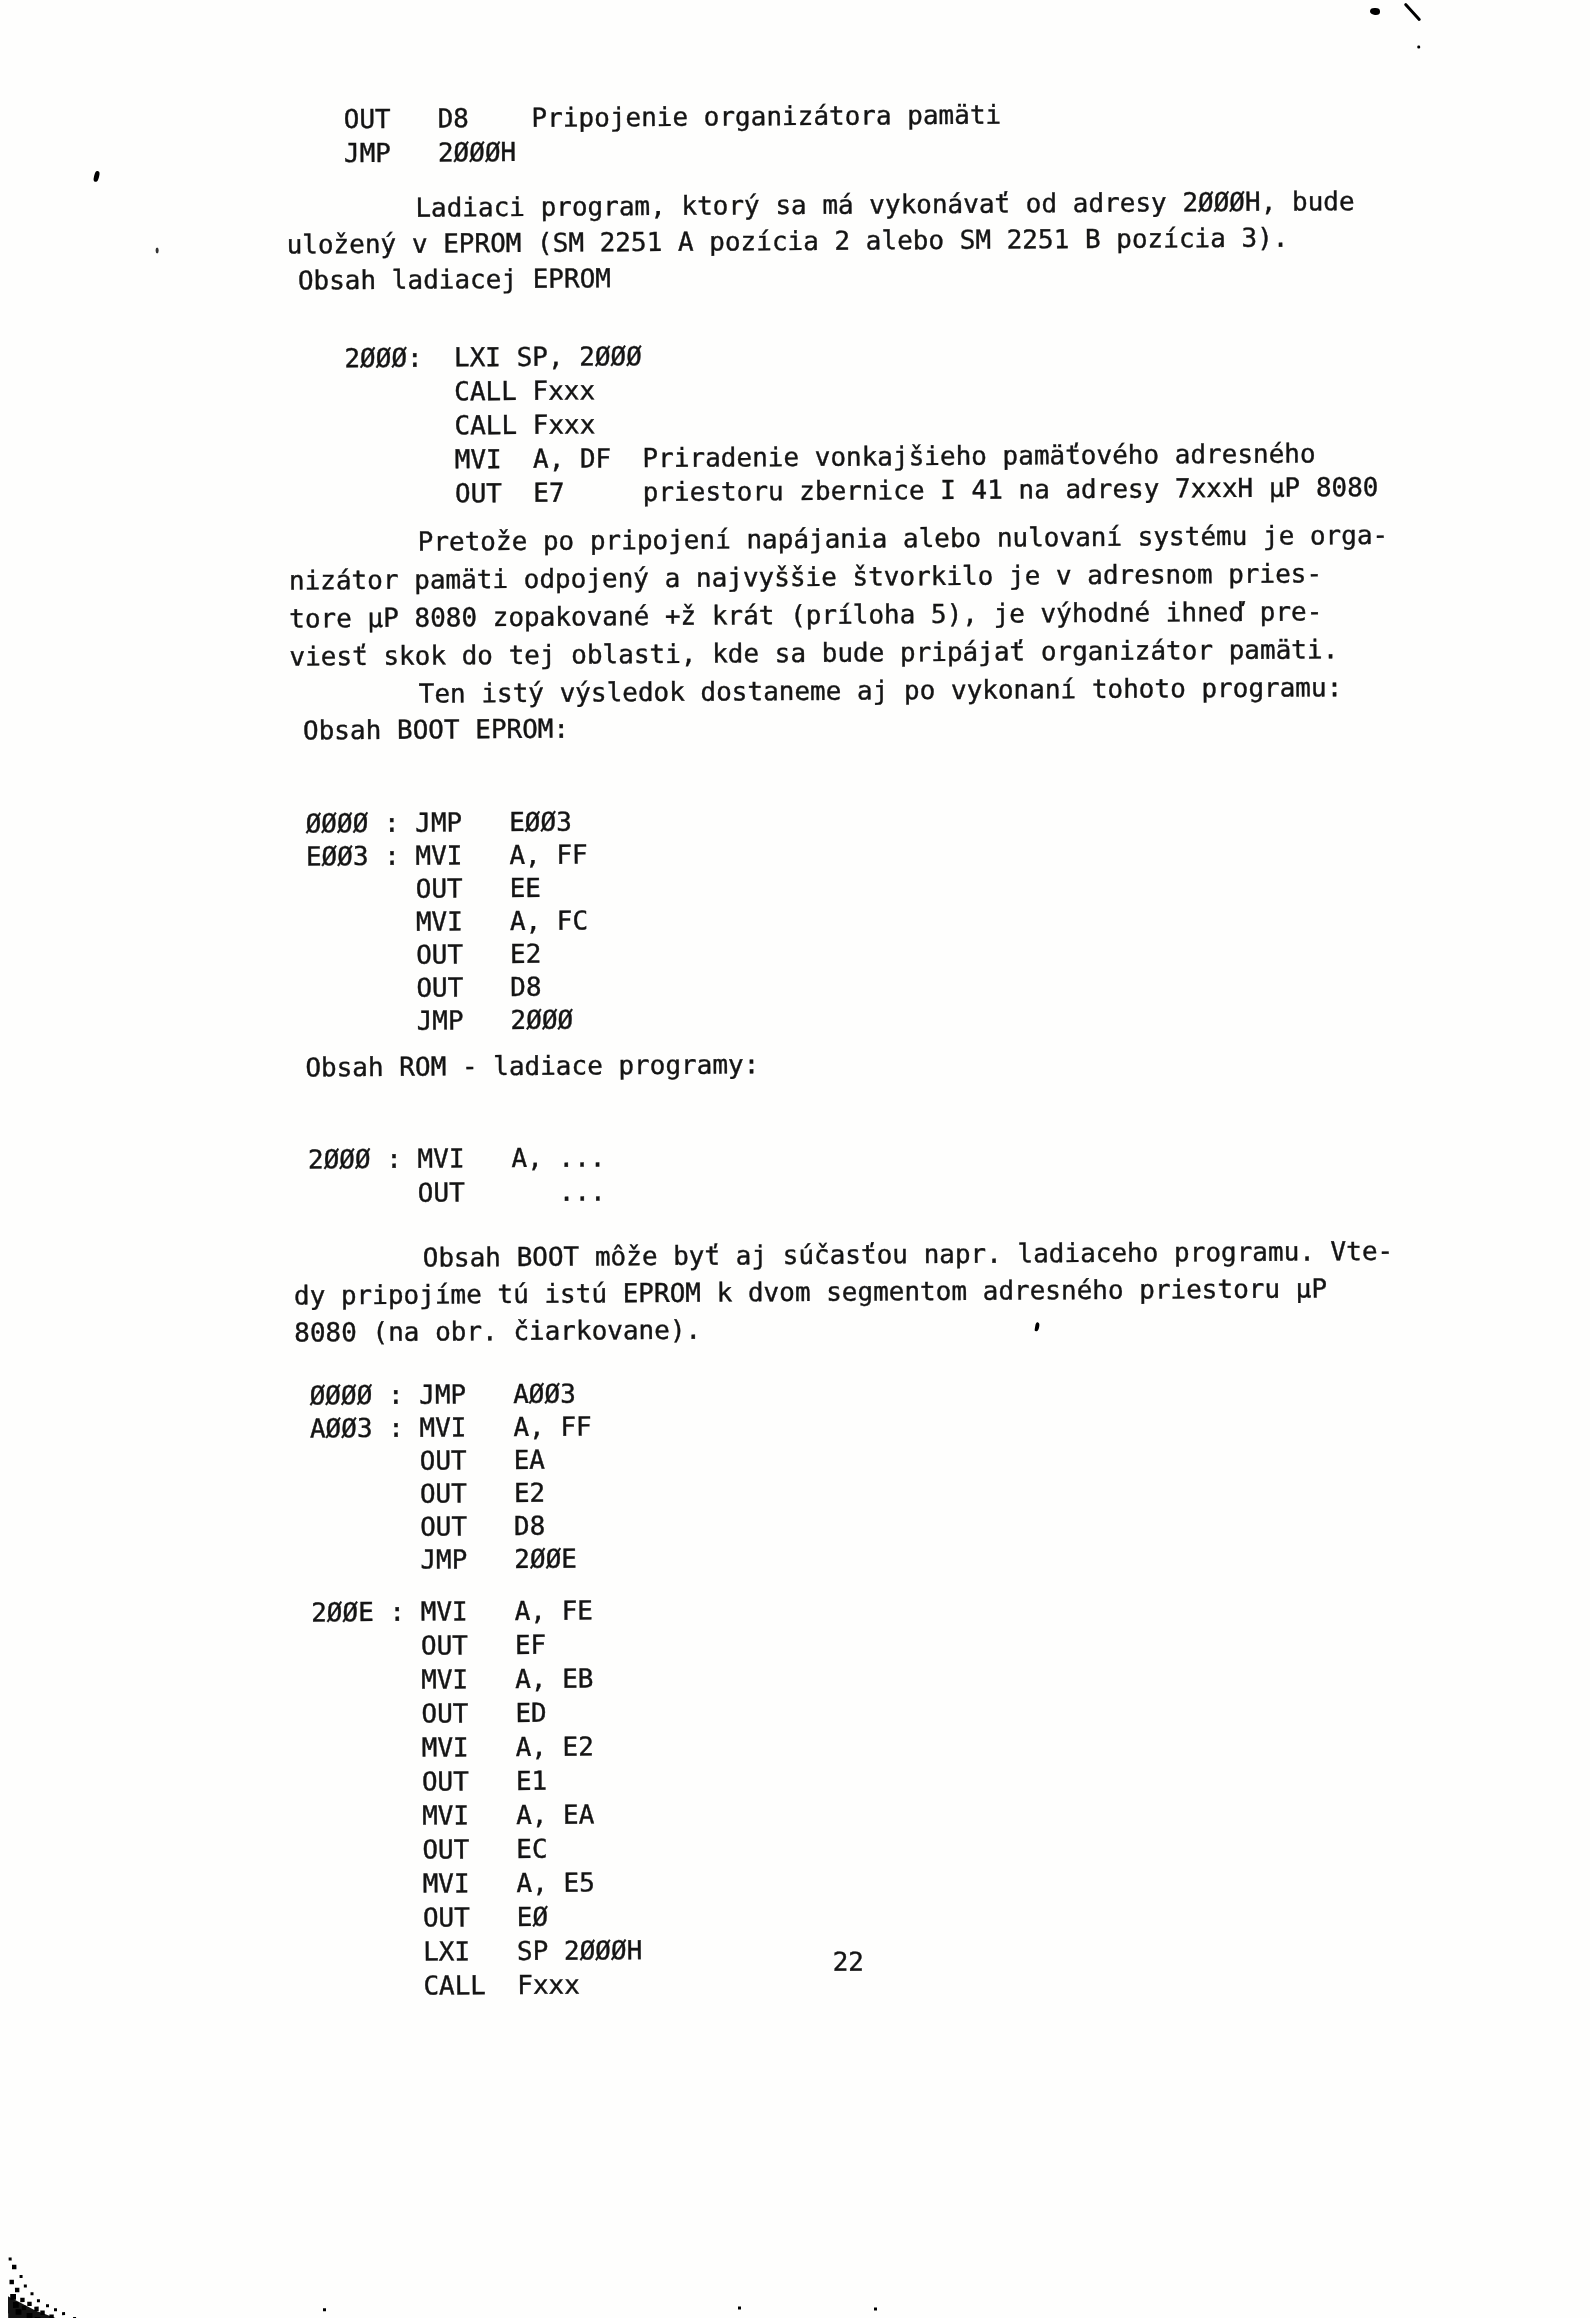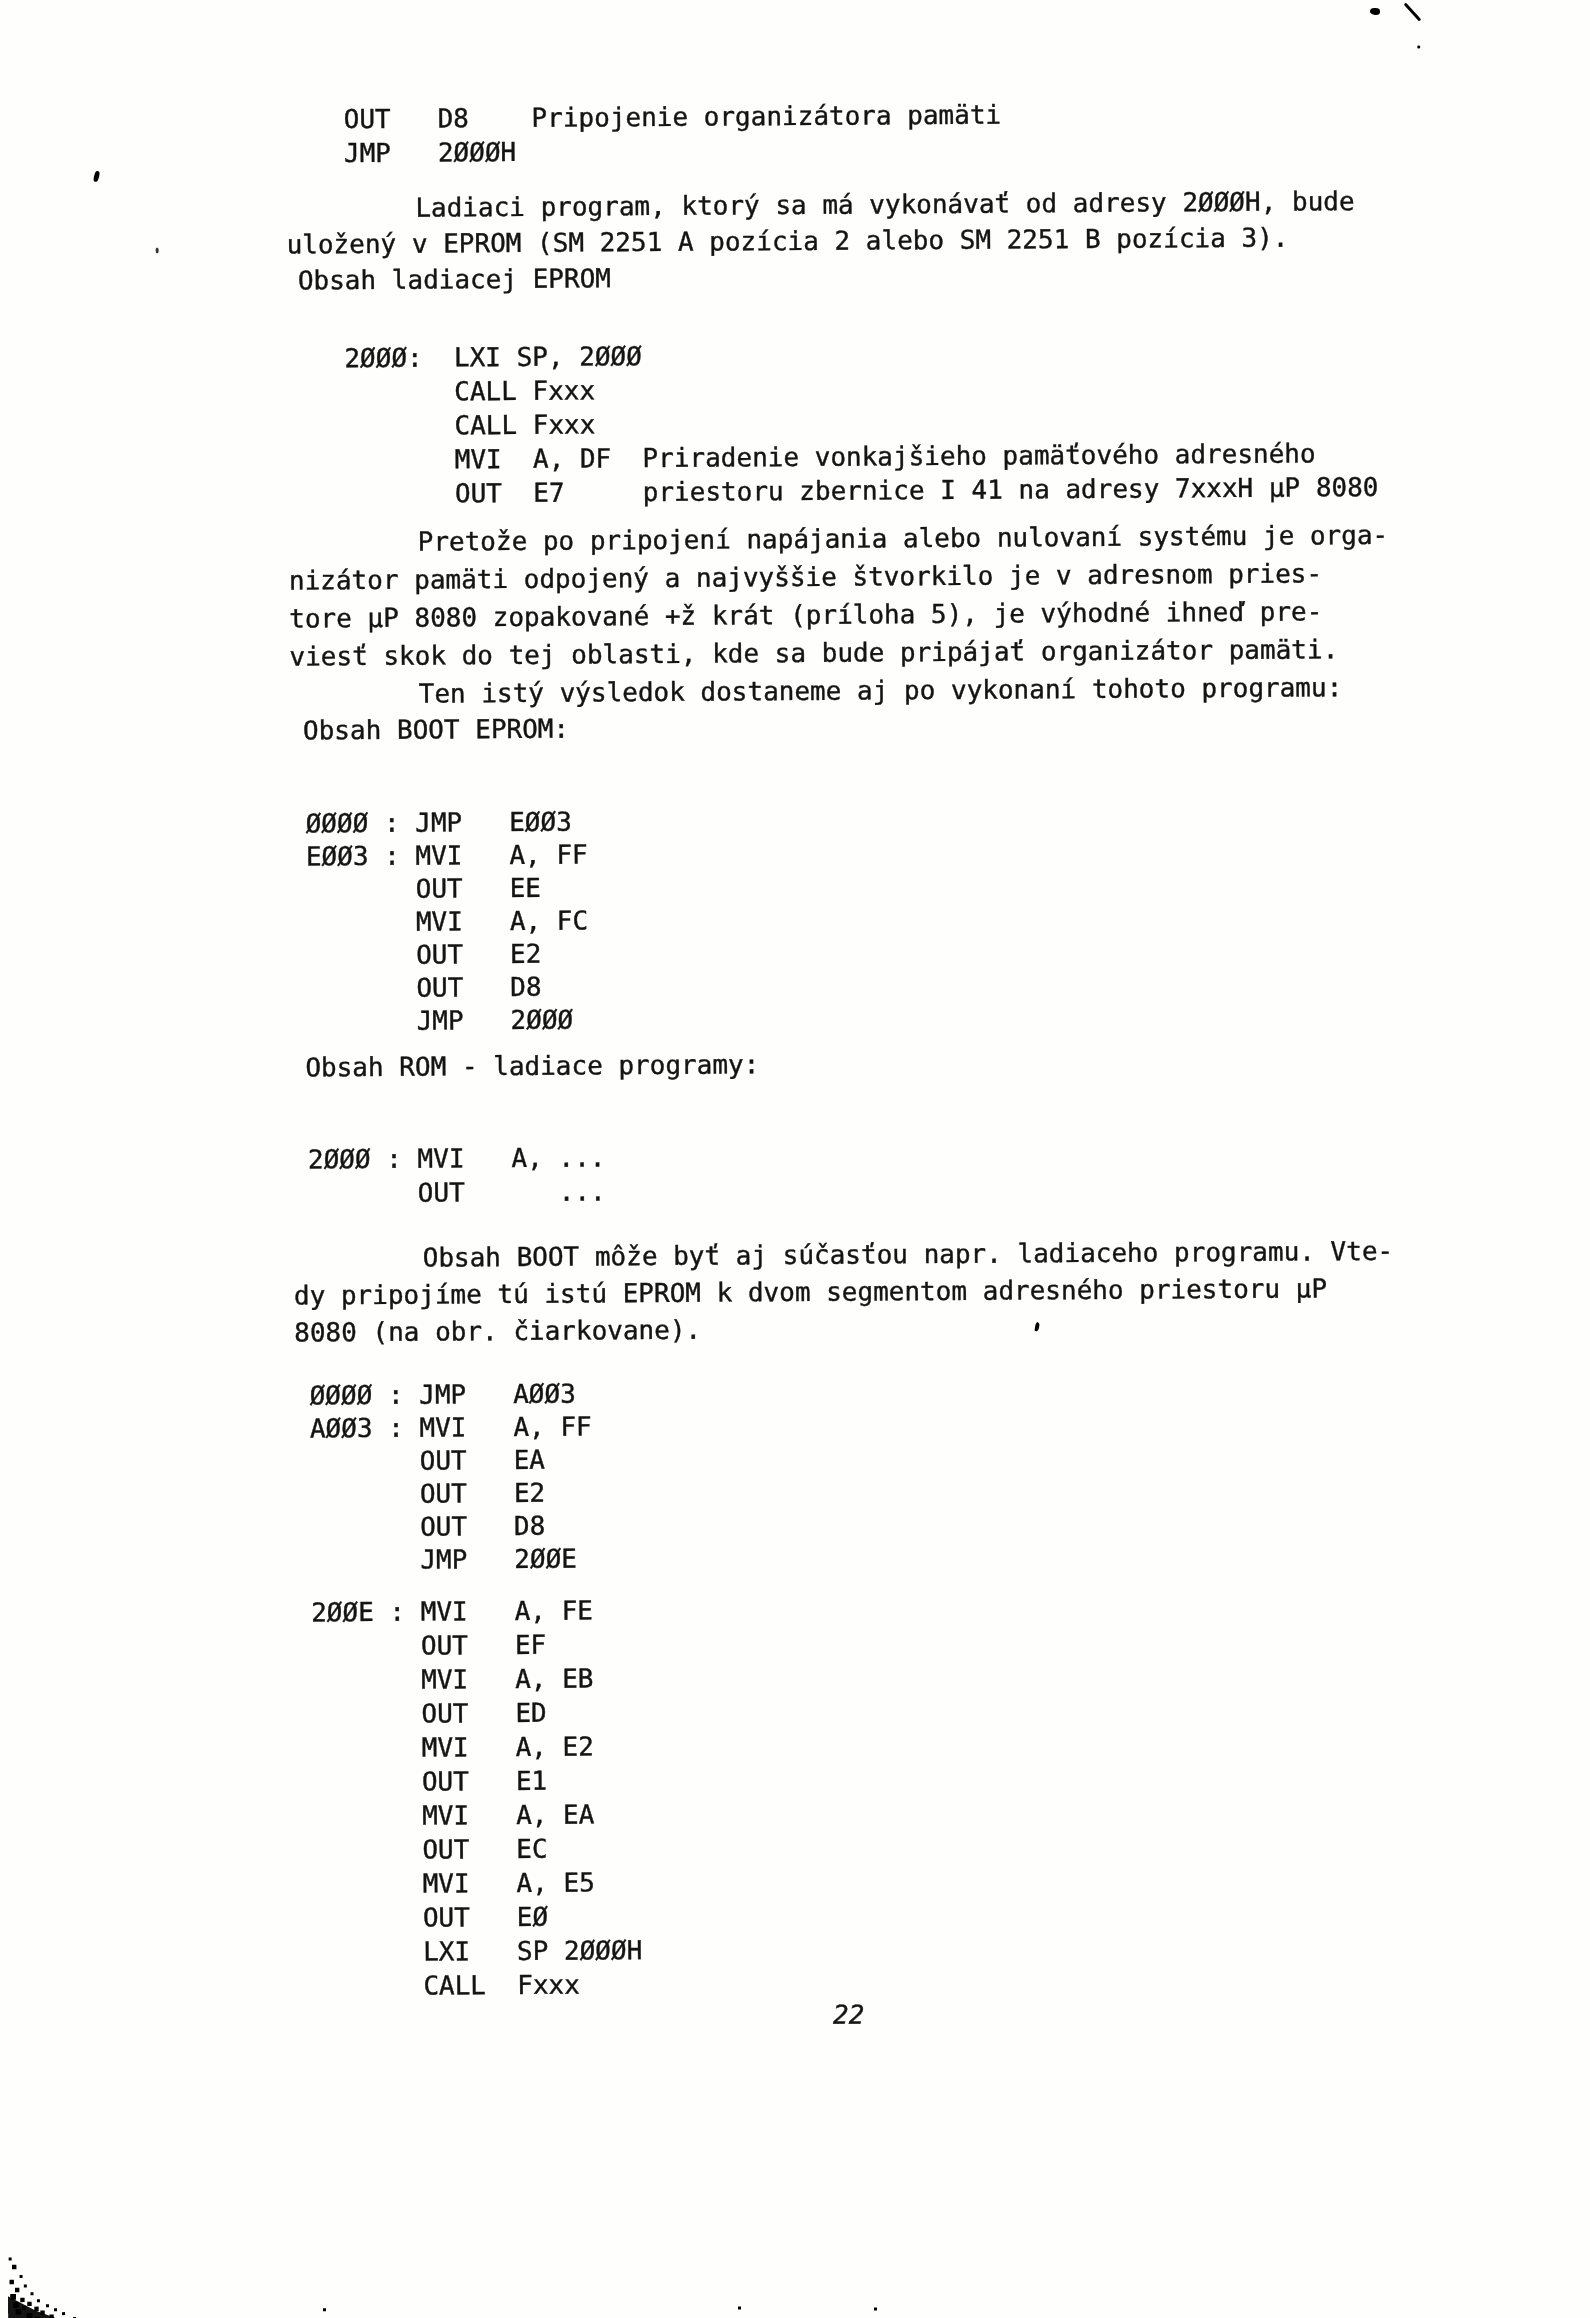--- a/index.html
+++ b/index.html
@@ -24,21 +24,21 @@
   #code-ladiacej{left:350px;top:312px;}
   #para2{left:293px;top:494px;line-height:38px;}
   #ten-isty{left:293px;top:647px;}
   #heading-boot{left:306px;top:710px;}
   #code-boot{left:308px;top:778px;line-height:33px;}
   #heading-rom{left:306px;top:1047px;}
   #code-rom{left:308px;top:1113px;}
   #para3{left:293px;top:1211px;line-height:37px;}
   #code-dual-a{left:308px;top:1350px;line-height:33px;}
   #code-dual-b{left:308px;top:1566px;}
-  #page-number{left:827px;top:2000px;font-style:italic;}
+  #page-number{left:827px;top:1947px;}
 
   
   .speck{position:absolute;background:#000;}
   #spk-tr-dot{left:1378px;top:12px;width:10px;height:7.4px;border-radius:50% 50% 45% 55%;}
   #spk-tr-tick{left:1419px;top:5.4px;width:2.7px;height:23px;border-radius:1.4px;transform:rotate(-42deg);}
   #spk-tr-mini{left:1425px;top:50px;width:2.7px;height:2.7px;border-radius:50%;}
   #spk-margin-apo{left:101px;top:166px;width:4.7px;height:10.8px;border-radius:45%;transform:rotate(14deg);}
   #spk-margin-2{left:162px;top:243px;width:3.4px;height:6px;border-radius:50%;opacity:.8;}
   #spk-para3-comma{left:1034px;top:1324px;width:4px;height:8.8px;border-radius:50% 50% 60% 20%;transform:rotate(10deg);}
   #spk-b1{left:315px;top:2305px;width:2.7px;height:2.7px;}

